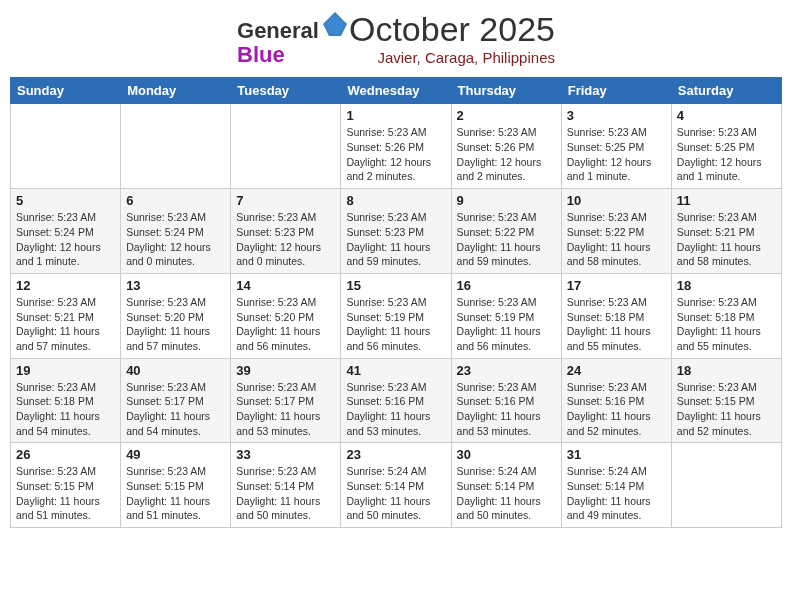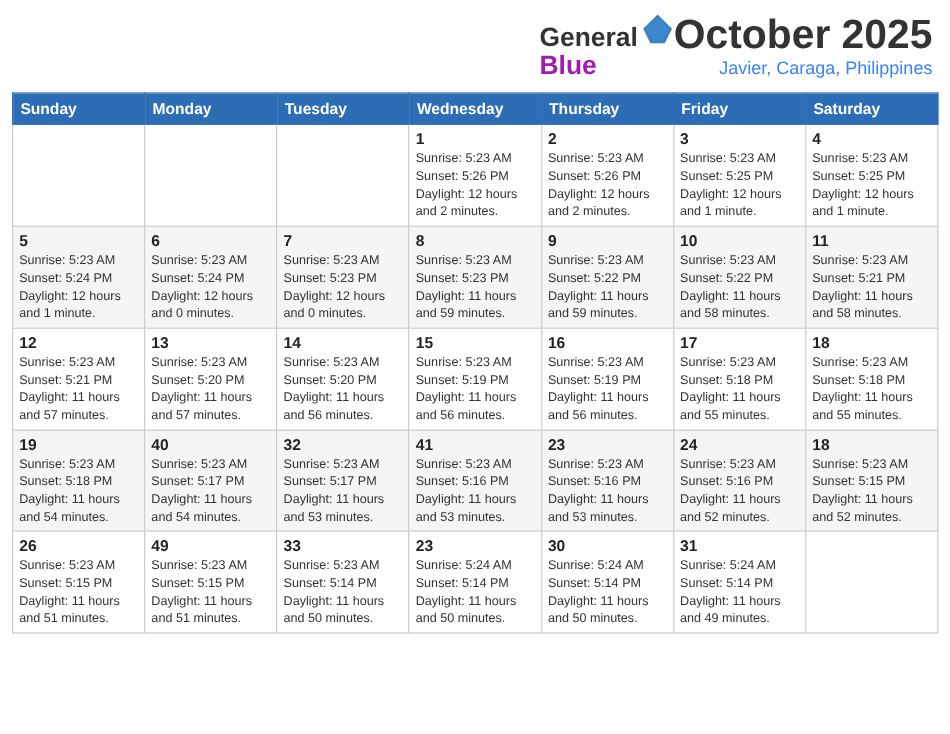--- a/index.html
+++ b/index.html
@@ -5,21 +5,21 @@
     * { box-sizing: border-box; margin: 0; padding: 0; }
     body {
       font-family: Arial, sans-serif;
       background: #fff;
       width: 792px;
       min-height: 612px;
       padding: 10px;
     }
     .header {
       display: flex;
-      justify-content: flex-end;
+      justify-content: center;
       align-items: flex-start;
       margin-bottom: 10px;
       padding: 0 5px;
     }
     .logo {
       display: flex;
       align-items: center;
     }
     .logo-text {
       font-size: 22px;
@@ -31,26 +31,26 @@
     .logo-icon {
       width: 28px;
       height: 28px;
       margin-left: 2px;
     }
     .title-block {
       text-align: right;
     }
     .month-year {
       font-size: 34px;
-      font-weight: bold;
+      font-weight: normal;
       color: #333;
     }
     .location {
       font-size: 15px;
-      color: #3b82f6;
+      color: #7f1d1d;
     }
     .calendar {
       width: 100%;
       border-collapse: collapse;
       border: 1px solid #ccc;
     }
     .calendar th {
       background: #2d6db5;
       color: white;
       text-align: left;
@@ -262,21 +262,21 @@
 and 54 minutes.</div>
         </td>
         <td>
           <div class="day-number">40</div>
           <div class="day-info" style="white-space: pre-line;">Sunrise: 5:23 AM
 Sunset: 5:17 PM
 Daylight: 11 hours
 and 54 minutes.</div>
         </td>
         <td>
-          <div class="day-number">32</div>
+          <div class="day-number">39</div>
           <div class="day-info" style="white-space: pre-line;">Sunrise: 5:23 AM
 Sunset: 5:17 PM
 Daylight: 11 hours
 and 53 minutes.</div>
         </td>
         <td>
           <div class="day-number">41</div>
           <div class="day-info" style="white-space: pre-line;">Sunrise: 5:23 AM
 Sunset: 5:16 PM
 Daylight: 11 hours

